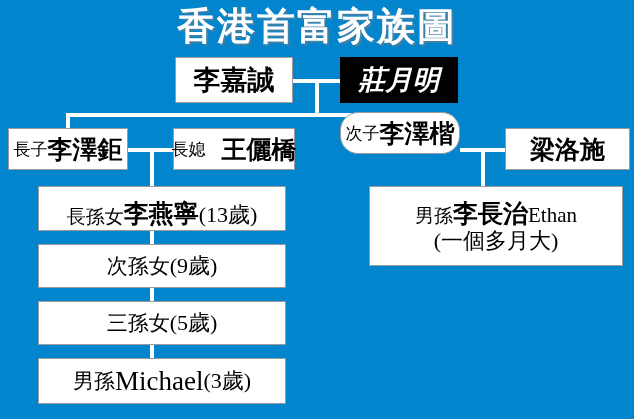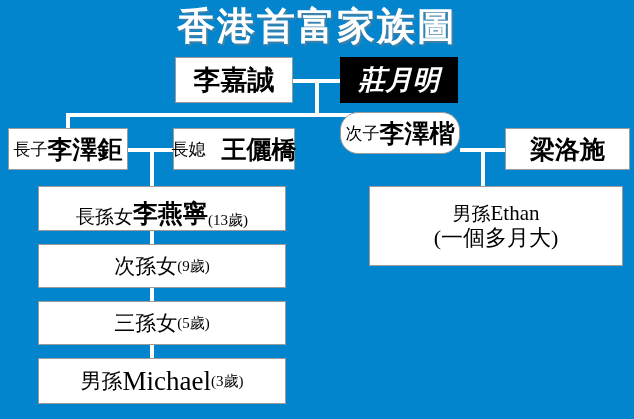--- a/index.html
+++ b/index.html
@@ -61,21 +61,21 @@
   .prefix-md {
     font-family: "Liberation Serif", serif;
     font-size: 19px;
   }
   .serif-md {
     font-family: "Liberation Serif", serif;
     font-size: 21px;
   }
   .age {
     font-family: "Liberation Serif", serif;
-    font-size: 15px;
+    font-size: 22px;
   }
   .latin-name {
     font-family: Liberation Serif, serif;
     font-size: 27px;
   }
   .latin-serif {
     font-family: "Liberation Serif", serif;
     font-size: 21px;
   }
   .two-line {
@@ -142,18 +142,19 @@
   </div>
   <div class="box" style="left:38px; top:358px; width:248px; height:46px;">
     <span class="serif-md">男孫</span>
       <span class="latin-name">Michael</span>
       <span class="age">(3歲)</span>
   </div>
 
   <div class="box two-line" style="left:369px; top:186px; width:254px; height:80px;">
     <span class="row-baseline">
       <span class="prefix-md">男孫</span>
+        <span class="name-lg">李長治</span>
         <span class="latin-serif">Ethan</span>
     </span>
     <span class="age" style="font-size:22px;">(一個多月大)</span>
   </div>
 
 </div>
 
 </body></html>

